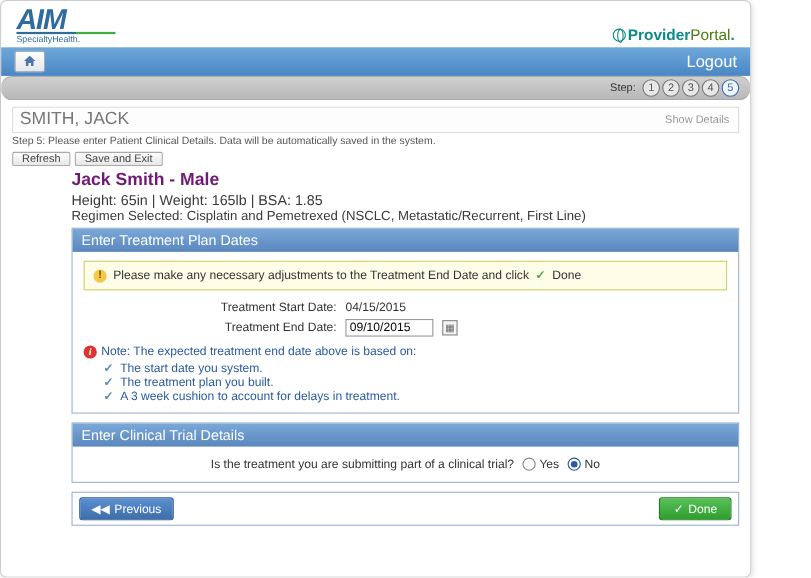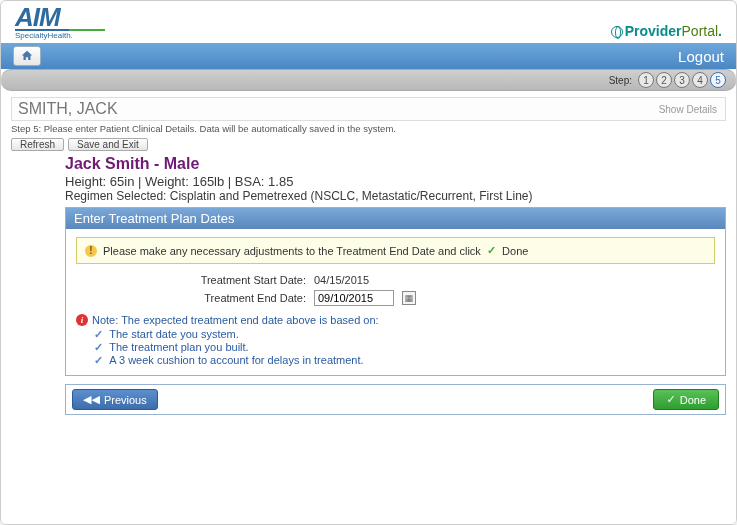--- a/index.html
+++ b/index.html
@@ -1,17 +1,17 @@
 <!DOCTYPE html>
 <html><head>
 <meta charset="utf-8">
 <style>
   * { box-sizing: border-box; margin: 0; padding: 0; }
   body { font-family: Arial, Helvetica, sans-serif; background: #fff; color: #333; }
-  .app { width: 737px; height: 525px; border: 1px solid #ccc; border-radius: 6px; overflow: hidden; box-shadow: 0 2px 6px rgba(0,0,0,0.15); position: relative; display: flex; flex-direction: column; }
+  .app { width: 683px; height: 525px; border: 1px solid #ccc; border-radius: 6px; overflow: hidden; box-shadow: 0 2px 6px rgba(0,0,0,0.15); position: relative; display: flex; flex-direction: column; }
   
   .logos { display: flex; justify-content: space-between; align-items: flex-end; padding: 6px 14px 4px 14px; }
   .logo-aim { font-family: "Arial Black", Arial, sans-serif; font-weight: 900; font-size: 26px; color: #2e6b9e; line-height: 0.8; font-style: italic; letter-spacing: -1px; }
   .logo-aim .sub { display:block; font-size: 8px; font-style: normal; font-weight: normal; color: #2e6b9e; letter-spacing: 0; margin-top: 2px; }
   .logo-aim .underline { display:block; width: 90px; height: 2px; background: linear-gradient(to right, #2e6b9e 60%, #3fae3f 60%); margin-top: 1px; }
   .logo-pp { font-size: 14px; }
   .logo-pp .globe { display:inline-block; width:12px; height:12px; border:1.5px solid #0a8b8b; border-radius:50%; position:relative; vertical-align:-2px; margin-right:2px;}
   .logo-pp .globe::after{content:"";position:absolute;left:3px;top:-1px;width:4px;height:11px;border:1px solid #0a8b8b;border-radius:50%;}
   .logo-pp .p1 { color:#0a8b8b; font-weight:bold; }
   .logo-pp .p2 { color:#4d7c0f; font-weight:normal; }
@@ -139,20 +139,38 @@
             <span>Note: The expected treatment end date above is based on:</span>
           </div>
           <ul class="note-list">
             <li>The start date you system.</li>
             <li>The treatment plan you built.</li>
             <li>A 3 week cushion to account for delays in treatment.</li>
           </ul>
         </div>
       </div>
 
+      <div class="panel">
+        <div class="panel-hdr">Enter Clinical Trial Details</div>
+        <div class="panel-body">
+          <div class="trial-row">
+            <span>Is the treatment you are submitting part of a clinical trial?</span>
+            <span class="radio-wrap">
+              <span class="radio-outer"></span>
+              <span>Yes</span>
+            </span>
+            <span class="radio-wrap">
+              <span class="radio-outer sel">
+                  <span class="radio-inner"></span>
+                </span>
+              <span>No</span>
+            </span>
+          </div>
+        </div>
+      </div>
 
       <div class="footer-bar">
         <button class="btn-prev">
           <span>◀◀</span>
           <span>Previous</span>
         </button>
         <button class="btn-done">
           <span>✓</span>
           <span>Done</span>
         </button>

